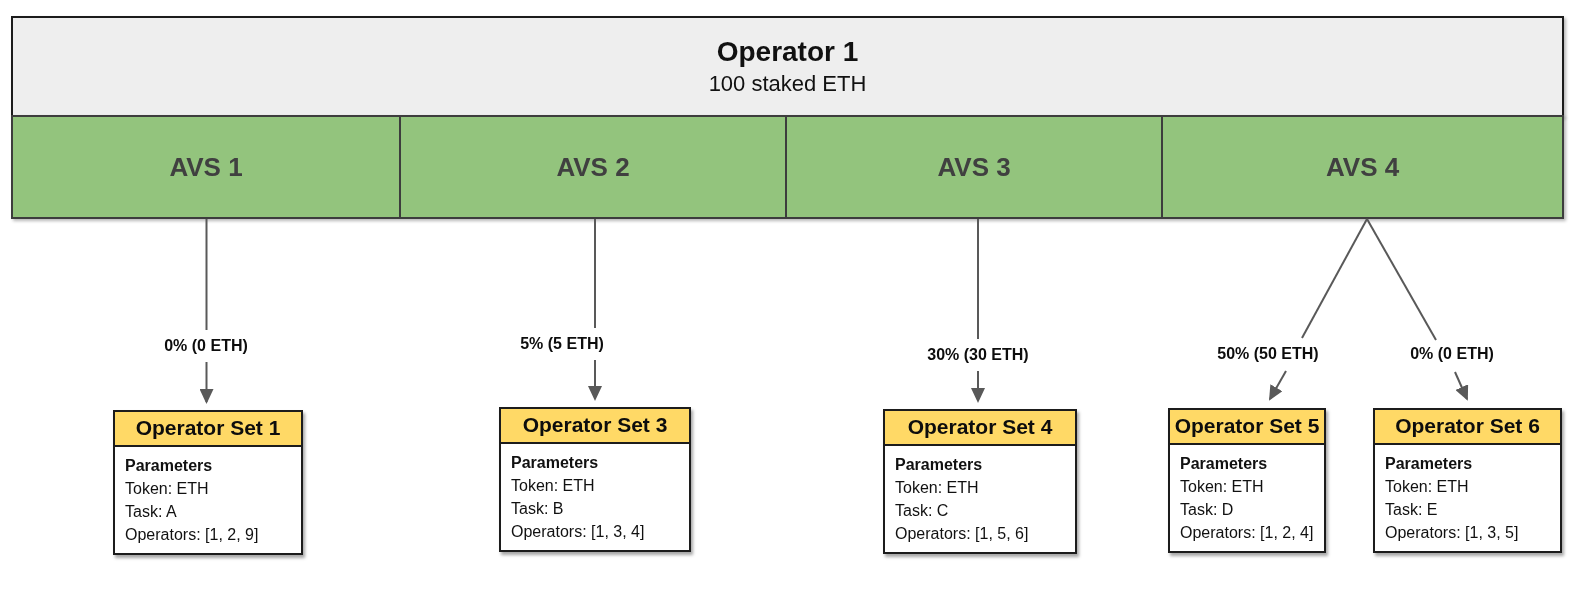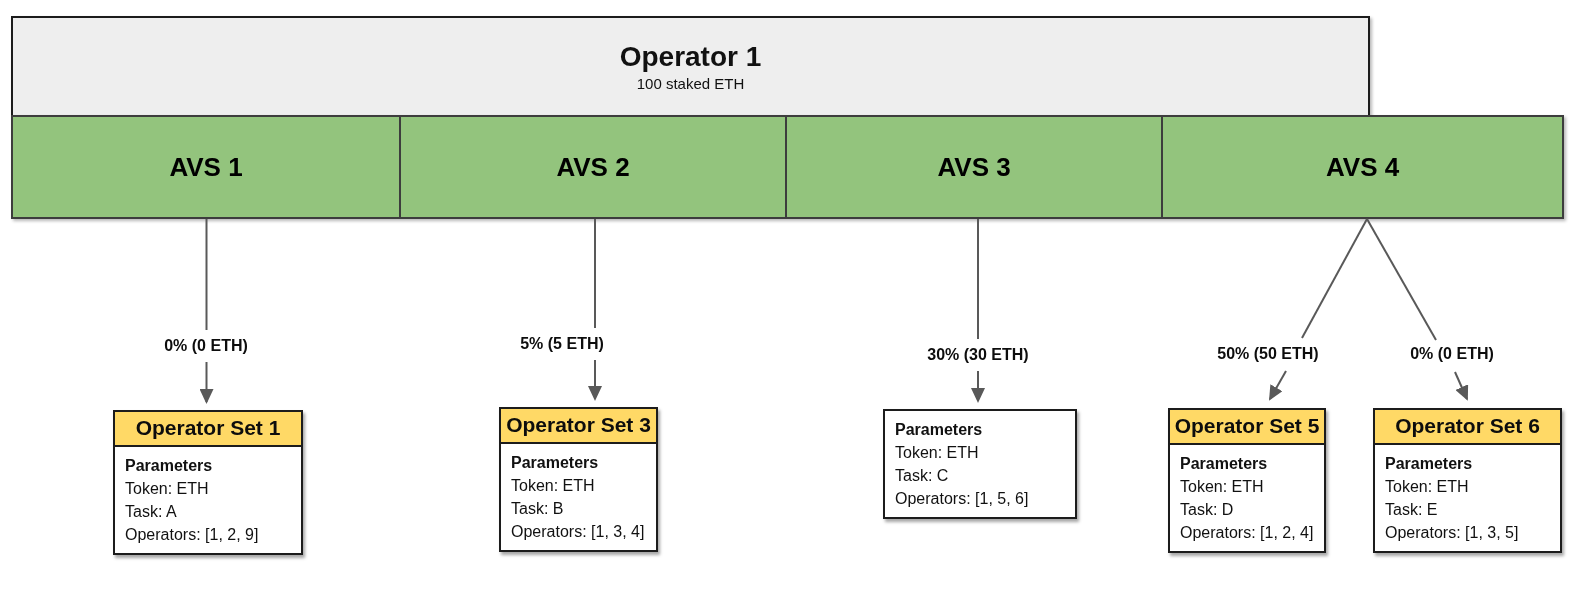--- a/index.html
+++ b/index.html
@@ -3,37 +3,37 @@
 <meta charset="utf-8">
 <style>
   * { margin: 0; padding: 0; box-sizing: border-box; }
   html, body { width: 1577px; height: 597px; background: #ffffff; overflow: hidden; }
   body { font-family: "Liberation Sans", "DejaVu Sans", sans-serif; color: #111111; position: relative; }
 
   .stage { position: absolute; left: 0; top: 0; width: 1577px; height: 597px; }
 
   
   .op-header {
-    position: absolute; left: 11px; top: 16px; width: 1359px; height: 101px;
+    position: absolute; left: 11px; top: 16px; width: 1553px; height: 101px;
     background: #eeeeee; border: 2px solid #1c1c1c;
     display: flex; flex-direction: column; align-items: center; justify-content: center;
     box-shadow: 2px 2px 3px rgba(0,0,0,0.28);
   }
   .op-title { font-size: 28px; font-weight: bold; line-height: 1.15; }
-  .op-subtitle { font-size: 15px; margin-top: 2px; }
+  .op-subtitle { font-size: 22px; margin-top: 2px; }
 
   
   .avs-row {
     position: absolute; left: 11px; top: 115px; width: 1553px; height: 104px;
     display: flex; box-shadow: 2px 2px 3px rgba(0,0,0,0.28);
   }
   .avs-cell {
     background: #93c47d; border: 2px solid #3d3d3d;
     display: flex; align-items: center; justify-content: center;
-    font-size: 26px; font-weight: bold; color: #000000;
+    font-size: 26px; font-weight: bold; color: #404040;
   }
   .avs-cell + .avs-cell { margin-left: -2px; }
   .avs-1 { width: 392px; }
   .avs-2 { width: 390px; }
   .avs-3 { width: 380px; }
   .avs-4 { width: 405px; }
 
   
   .arrows-svg { position: absolute; left: 0; top: 0; width: 1577px; height: 597px; }
 
@@ -51,21 +51,21 @@
   }
   .set-header {
     background: #ffd966; border-bottom: 2px solid #1c1c1c;
     text-align: center; font-size: 21px; font-weight: bold;
     padding: 4px 2px 5px 2px; color: #0d0d0d;
   }
   .set-body { padding: 8px 10px 6px 10px; font-size: 16px; line-height: 1.43; }
   .set-body .params { font-weight: bold; }
 
   .box-set1 { left: 113px;  top: 410px; width: 190px; }
-  .box-set3 { left: 499px;  top: 407px; width: 159px; }
+  .box-set3 { left: 499px;  top: 407px; width: 192px; }
   .box-set4 { left: 883px;  top: 409px; width: 194px; }
   .box-set5 { left: 1168px; top: 408px; width: 158px; }
   .box-set6 { left: 1373px; top: 408px; width: 189px; }
 </style>
 </head>
 <body>
 
 <div class="stage">
 
   <div class="op-header">
@@ -125,20 +125,21 @@
     <div class="set-header">Operator Set 3</div>
     <div class="set-body">
       <div class="params">Parameters</div>
       <div>Token: ETH</div>
       <div>Task: B</div>
       <div>Operators: [1, 3, 4]</div>
     </div>
   </div>
 
   <div class="set-box box-set4">
+    <div class="set-header">Operator Set 4</div>
     <div class="set-body">
       <div class="params">Parameters</div>
       <div>Token: ETH</div>
       <div>Task: C</div>
       <div>Operators: [1, 5, 6]</div>
     </div>
   </div>
 
   <div class="set-box box-set5">
     <div class="set-header">Operator Set 5</div>

